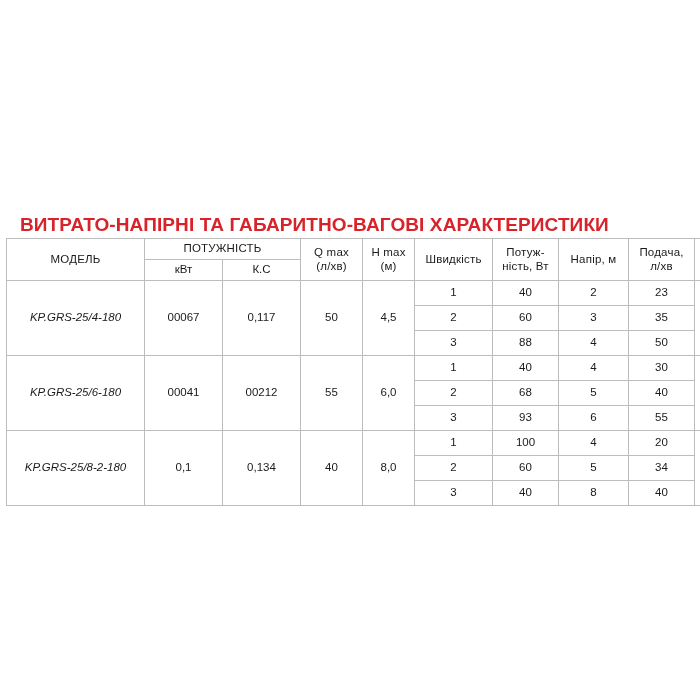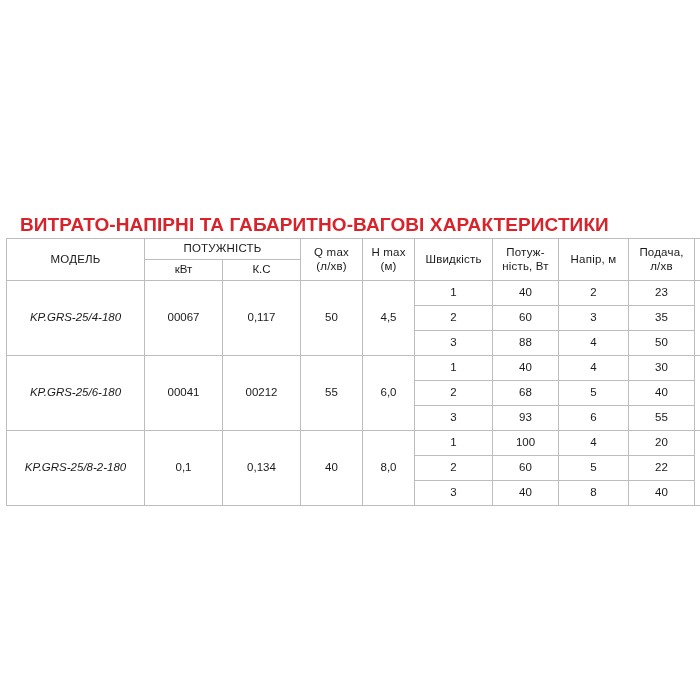--- a/index.html
+++ b/index.html
@@ -195,21 +195,21 @@
           <td class="speed">1</td>
           <td class="data-cell">100</td>
           <td class="data-cell">4</td>
           <td class="data-cell">20</td>
           <td rowspan="3">3,2</td>
         </tr>
         <tr>
           <td class="speed">2</td>
           <td class="data-cell">60</td>
           <td class="data-cell">5</td>
-          <td class="data-cell">22</td>
+          <td class="data-cell">34</td>
         </tr>
         <tr>
           <td class="speed">3</td>
           <td class="data-cell">40</td>
           <td class="data-cell">8</td>
           <td class="data-cell">40</td>
         </tr>
 
       </tbody>
     </table>

